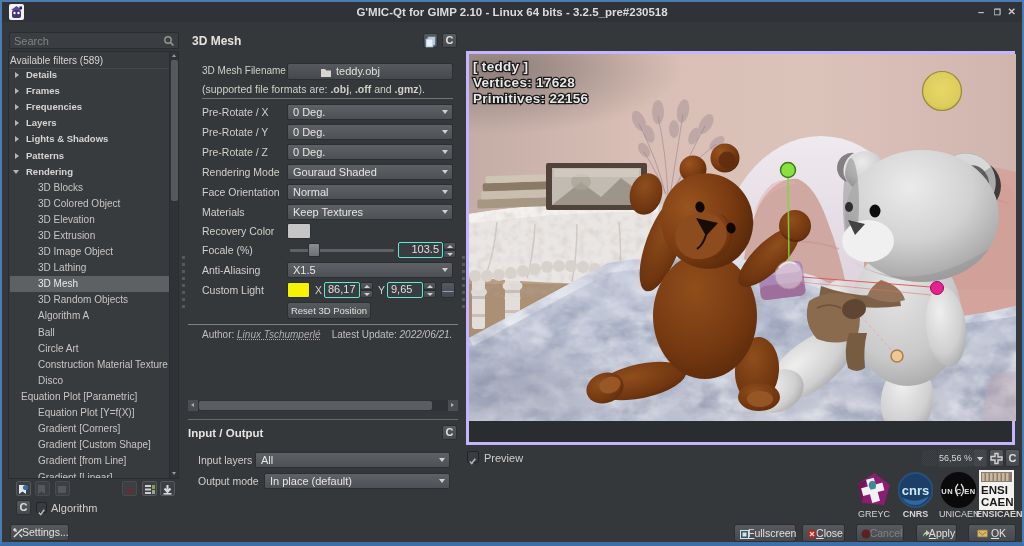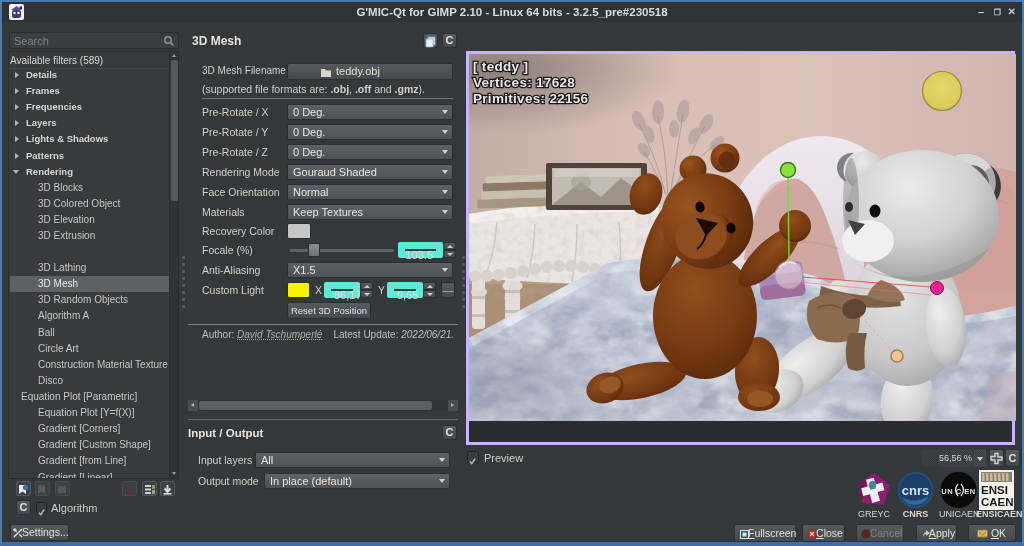--- a/index.html
+++ b/index.html
@@ -5,21 +5,21 @@
 #win{position:absolute;left:0;top:0;width:1024px;height:546px;background:#34383b;border-left:2px solid #4a7cb1;border-right:2px solid #4a7cb1;border-top:2px solid #4a7cb1;border-bottom:4px solid #3e6ea6;}
 .abs{position:absolute}
 #titlebar{position:absolute;left:0;top:0;width:1020px;height:20px;background:#2f3337;color:#dcdcdc;font-size:11.5px;font-weight:bold;text-align:center;line-height:20px}
 #titlebar .tctrl{position:absolute;top:0;right:4px;width:60px;height:20px;color:#c8c8c8;font-weight:bold;font-size:11px}
 .lbl{color:#d3cfc9;font-size:10.5px;position:absolute;white-space:nowrap}
 .bold{font-weight:bold;color:#e6e3df}
 .combo{position:absolute;background:linear-gradient(#5e6266,#4d5155);border:1px solid #2c2f32;border-radius:2px;color:#e8e5e1;font-size:11px;line-height:14px;padding-left:5px;white-space:nowrap}
 .combo .arr{position:absolute;right:4px;top:5px;width:0;height:0;border-left:3.5px solid transparent;border-right:3.5px solid transparent;border-top:4px solid #d0d0d0}
 .btn{position:absolute;background:linear-gradient(#565a5e,#45494d);border:1px solid #2c2f32;border-radius:2.5px;color:#e2dfdb;font-size:11px;text-align:center;white-space:nowrap}
 .sep{position:absolute;height:1px;background:#5e5e5e}
-.spin{position:absolute;background:#393d41;border:7px solid #5eead4;border-radius:2px;color:#e0ddd9;font-size:11px;line-height:13px}
+.spin{position:absolute;background:#393d41;border:1px solid #5eead4;border-radius:2px;color:#e0ddd9;font-size:11px;line-height:13px}
 .spinbtn{position:absolute;width:13px;background:linear-gradient(#565a5e,#45494d);border:1px solid #2c2f32;border-radius:2px}
 .sbarr{position:absolute;width:0;height:0;left:3px}
 .up{border-left:3px solid transparent;border-right:3px solid transparent;border-bottom:3.5px solid #cfcfcf;top:2px}
 .dn{border-left:3px solid transparent;border-right:3px solid transparent;border-top:3.5px solid #cfcfcf;bottom:2px}
 .tree-item{position:absolute;left:1px;width:160px;height:16px;line-height:16px;font-size:10px;color:#c9c6c2;white-space:nowrap;overflow:hidden}
 .tree-top{font-weight:bold;font-size:9.5px;color:#d8d5d1}
 .tarr{position:absolute;left:5px;top:5px;width:0;height:0;border-top:3.5px solid transparent;border-bottom:3.5px solid transparent;border-left:4.5px solid #b8b5b1}
 .tarrd{position:absolute;left:3px;top:6px;width:0;height:0;border-left:3.5px solid transparent;border-right:3.5px solid transparent;border-top:4.5px solid #b8b5b1}
 </style></head>
 <body>
@@ -55,20 +55,21 @@
   <div class="tree-item tree-top" style="top:31px"><span class="tarr"></span><span style="margin-left:16px">Frames</span></div>
   <div class="tree-item tree-top" style="top:47px"><span class="tarr"></span><span style="margin-left:16px">Frequencies</span></div>
   <div class="tree-item tree-top" style="top:63px"><span class="tarr"></span><span style="margin-left:16px">Layers</span></div>
   <div class="tree-item tree-top" style="top:79px"><span class="tarr"></span><span style="margin-left:16px">Lights &amp; Shadows</span></div>
   <div class="tree-item tree-top" style="top:96px"><span class="tarr"></span><span style="margin-left:16px">Patterns</span></div>
   <div class="tree-item tree-top" style="top:112px"><span class="tarrd"></span><span style="margin-left:16px">Rendering</span></div>
   <div class="tree-item" style="top:128px;padding-left:28px">3D Blocks</div>
   <div class="tree-item" style="top:144px;padding-left:28px">3D Colored Object</div>
   <div class="tree-item" style="top:160px;padding-left:28px">3D Elevation</div>
   <div class="tree-item" style="top:176px;padding-left:28px">3D Extrusion</div>
+  <div class="tree-item" style="top:192px;padding-left:28px">3D Image Object</div>
   <div class="tree-item" style="top:208px;padding-left:28px">3D Lathing</div>
   <div class="tree-item" style="top:224px;padding-left:28px;background:#5d6164;width:161px;color:#eceae7">3D Mesh</div>
   <div class="tree-item" style="top:240px;padding-left:28px">3D Random Objects</div>
   <div class="tree-item" style="top:256px;padding-left:28px">Algorithm A</div>
   <div class="tree-item" style="top:273px;padding-left:28px">Ball</div>
   <div class="tree-item" style="top:289px;padding-left:28px">Circle Art</div>
   <div class="tree-item" style="top:305px;padding-left:28px">Construction Material Texture</div>
   <div class="tree-item" style="top:321px;padding-left:28px">Disco</div>
   <div class="tree-item" style="top:337px;padding-left:11px">Equation Plot [Parametric]</div>
   <div class="tree-item" style="top:353px;padding-left:28px">Equation Plot [Y=f(X)]</div>
@@ -197,21 +198,21 @@
   <div class="spinbtn" style="left:421px;top:280px;height:8px">
         <span class="sbarr up"></span>
       </div>
   <div class="spinbtn" style="left:421px;top:288px;height:8px">
         <span class="sbarr dn" style="bottom:1px"></span>
       </div>
   <div class="btn" style="left:439px;top:280px;width:14px;height:16px;line-height:14px;color:#9fb8d8">—</div>
   <div class="btn" style="left:285px;top:300px;width:84px;height:17px;line-height:15px;font-size:9.5px">Reset 3D Position</div>
 
   <div class="sep" style="left:186px;top:322px;width:270px;background:#808080"></div>
-  <div class="lbl" style="left:200px;top:327px;font-size:10px;color:#c3bfbb">Author: <span style="font-style:italic;text-decoration:underline dotted;color:#b2aeaa">David Tschumperlé</span>&nbsp;&nbsp;&nbsp;&nbsp;Latest Update: <span style="font-style:italic">2022/06/21.</span></div>
+  <div class="lbl" style="left:200px;top:327px;font-size:10px;color:#c3bfbb">Author: <span style="font-style:italic;text-decoration:underline dotted;color:#b2aeaa">Linux Tschumperlé</span>&nbsp;&nbsp;&nbsp;&nbsp;Latest Update: <span style="font-style:italic">2022/06/21.</span></div>
 
   <div class="abs" style="left:186px;top:398px;width:270px;height:11px;background:#2f3337">
     <div style="position:absolute;left:0;top:0;width:10px;height:11px;background:#4a4e52">
           <span style="position:absolute;left:3px;top:3px;width:0;height:0;border-top:2.5px solid transparent;border-bottom:2.5px solid transparent;border-right:3.5px solid #b0b0b0"></span>
         </div>
     <div style="position:absolute;right:0;top:0;width:10px;height:11px;background:#4a4e52">
           <span style="position:absolute;left:3px;top:3px;width:0;height:0;border-top:2.5px solid transparent;border-bottom:2.5px solid transparent;border-left:3.5px solid #b0b0b0"></span>
         </div>
     <div style="position:absolute;left:11px;top:1px;width:233px;height:9px;background:#5a5e62;border-radius:2px"></div>
   </div>

